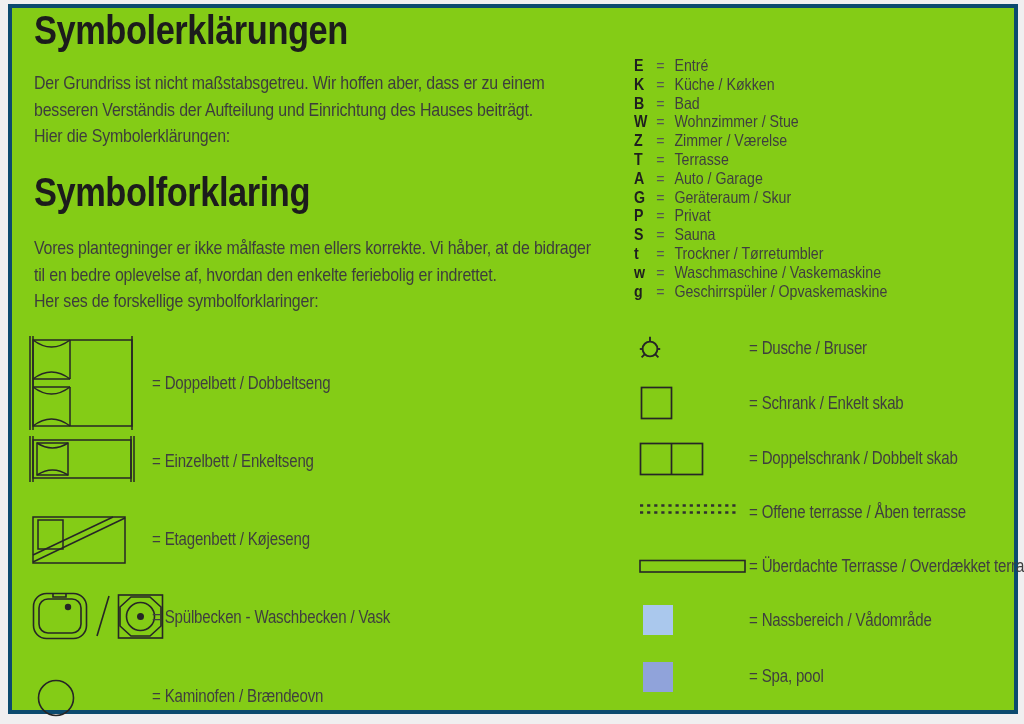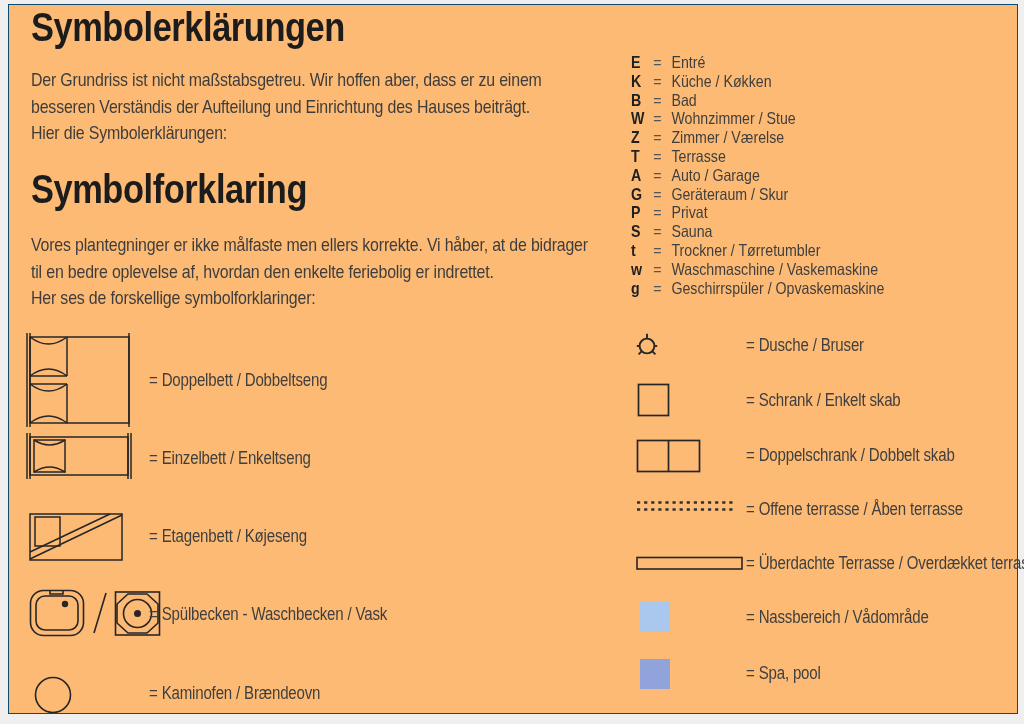--- a/index.html
+++ b/index.html
@@ -4,21 +4,21 @@
 <style>
   html,body{margin:0;padding:0;}
   body{
     width:1024px;height:724px;position:relative;
     background:#f0eff0;
     font-family:"Liberation Sans","DejaVu Sans",sans-serif;
     overflow:hidden;
   }
   .page{
     position:absolute;left:8px;top:4px;right:6px;bottom:10px;
-    background:#fdba74;border:1px solid #0c4a6e;
+    background:#84cc16;border:4px solid #0c4a6e;
   }
   .abs{position:absolute;}
   .condensed{transform:scaleX(0.86);transform-origin:0 0;}
   h1.doc-title{
     margin:0;font-size:40px;font-weight:700;color:#1c1c1c;
     letter-spacing:-0.5px;white-space:nowrap;
   }
   .intro{
     margin:0;font-size:18.5px;line-height:26.5px;color:#3d3d3d;
     white-space:pre-line;letter-spacing:-0.2px;

